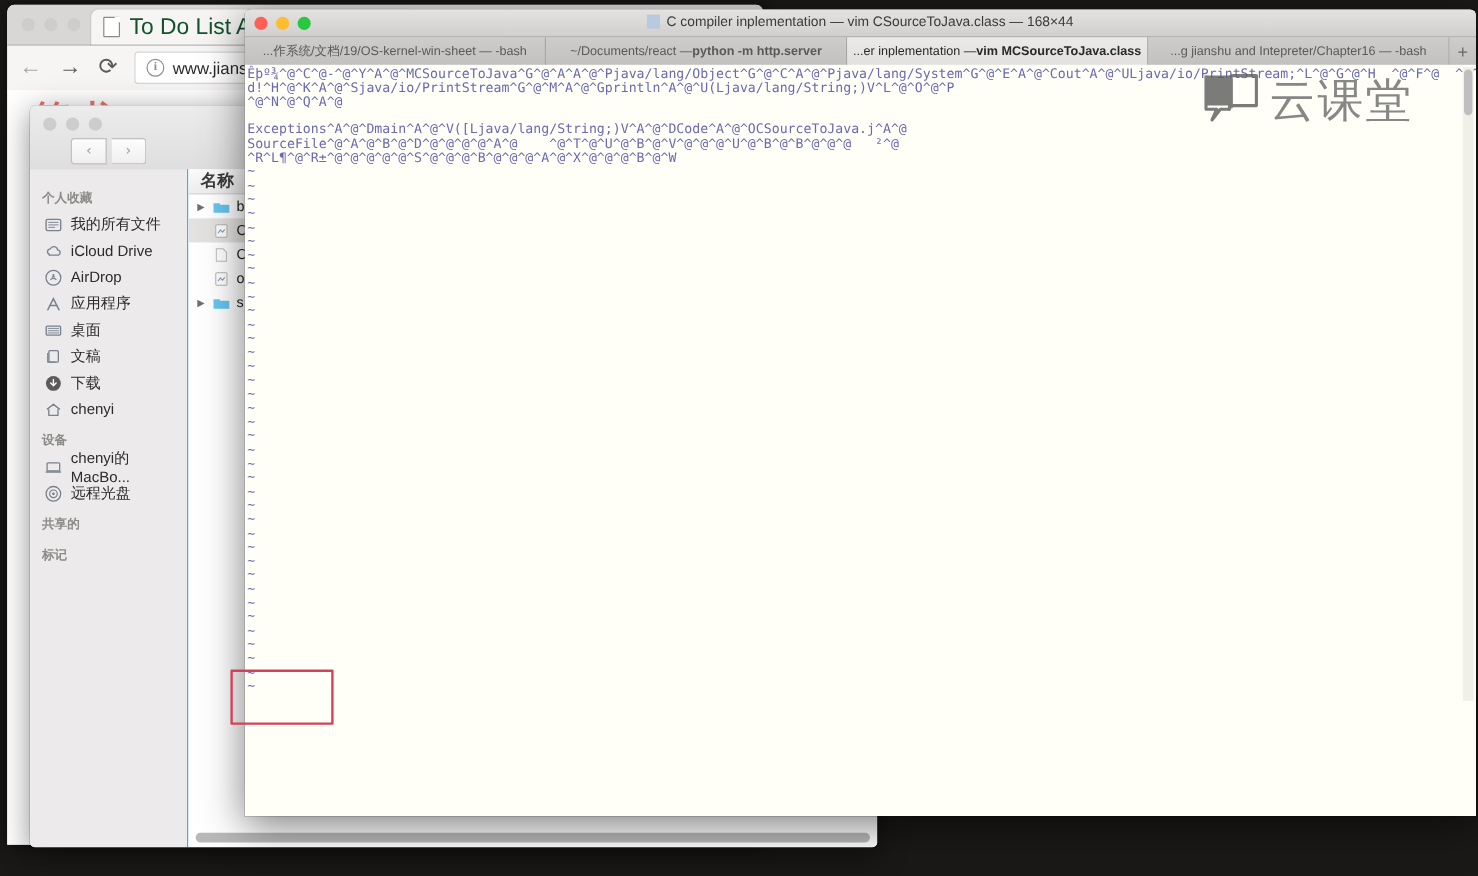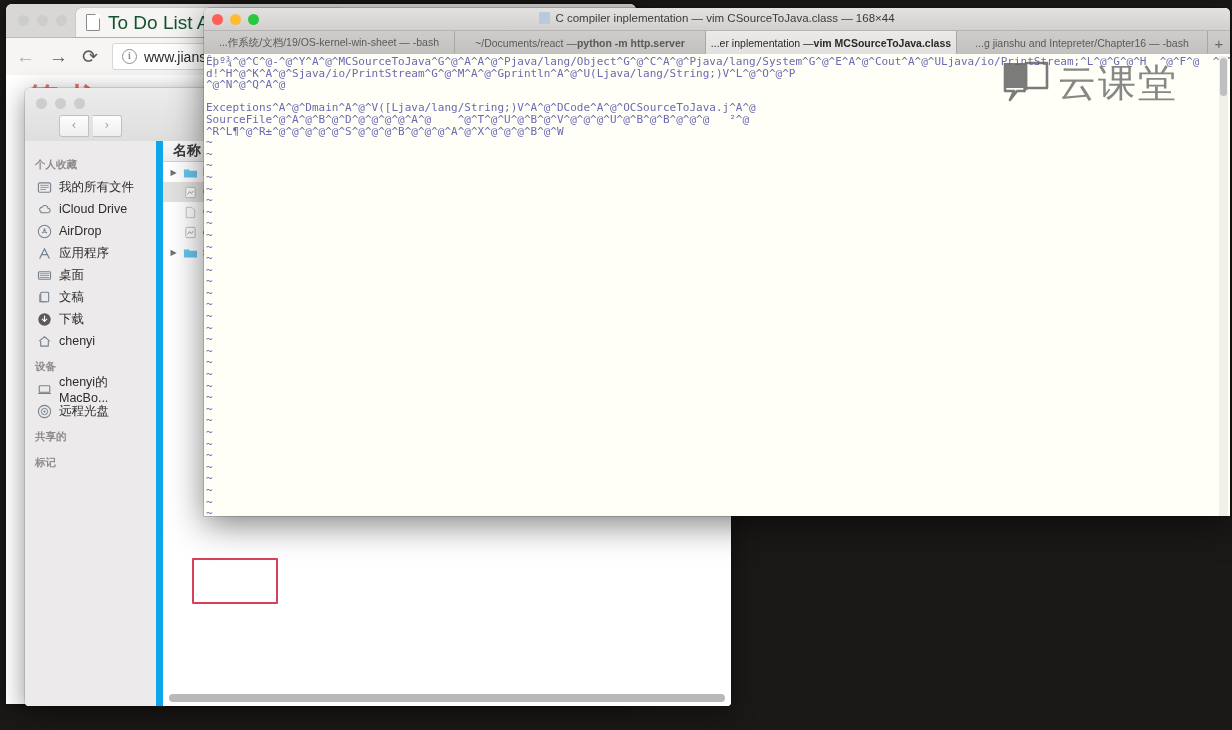--- a/index.html
+++ b/index.html
@@ -86,21 +86,21 @@
     font-family:"DejaVu Sans",sans-serif;
   }
   .chev:first-child{border-radius:3px 0 0 3px;}
   .chev:last-child{border-radius:0 3px 3px 0;border-left:none;}
   .winpath{
     position:absolute;left:0;right:0;top:18px;text-align:center;
     font-size:11.5px;color:#6c6a68;
   }
   #finder .body{position:absolute;left:0;right:0;top:53px;bottom:0;display:flex;}
   #finder .sidebar{
-    width:131px;background:#eceaea;border-right:7px solid #0ea5e9;
+    width:131px;background:#eceaea;border-right:1px solid #0ea5e9;
     padding-top:9px;flex:none;
   }
   .sb-group{
     font-size:10.5px;color:#8d8b89;font-weight:bold;padding:8px 0 4px 10px;
   }
   .sb-item{
     display:flex;align-items:center;gap:7px;height:22px;padding-left:12px;
     font-size:12.5px;color:#2c2c2c;
   }
   .sb-ico{width:15px;height:15px;flex:none;color:#7d8a97;}
@@ -116,21 +116,21 @@
   .disc{width:9px;font-size:8px;color:#6f6f6f;flex:none;text-align:center;}
   .fico{width:15px;height:13px;flex:none;}
   .fname{white-space:nowrap;overflow:hidden;}
   .hscroll{
     position:absolute;left:6px;right:6px;bottom:4px;height:8px;
     background:#b9b9b9;border-radius:4px;
   }
 
   
   #terminal{
-    position:absolute;left:204px;top:8px;width:1026px;height:508px;
+    position:absolute;left:204px;top:8px;width:1026px;height:672px;
     background:#fffff8;border-radius:5px 5px 0 0;
     box-shadow:0 8px 34px rgba(0,0,0,.5),0 0 0 .5px rgba(0,0,0,.3);
     overflow:hidden;
   }
   #terminal .titlebar{
     height:22px;background:linear-gradient(#e4e2e0,#d2d0ce);
     border-bottom:1px solid #b6b4b2;position:relative;
   }
   #terminal .traffic{top:6px;left:8px;gap:7px;}
   #terminal .traffic i{width:11px;height:11px;}

